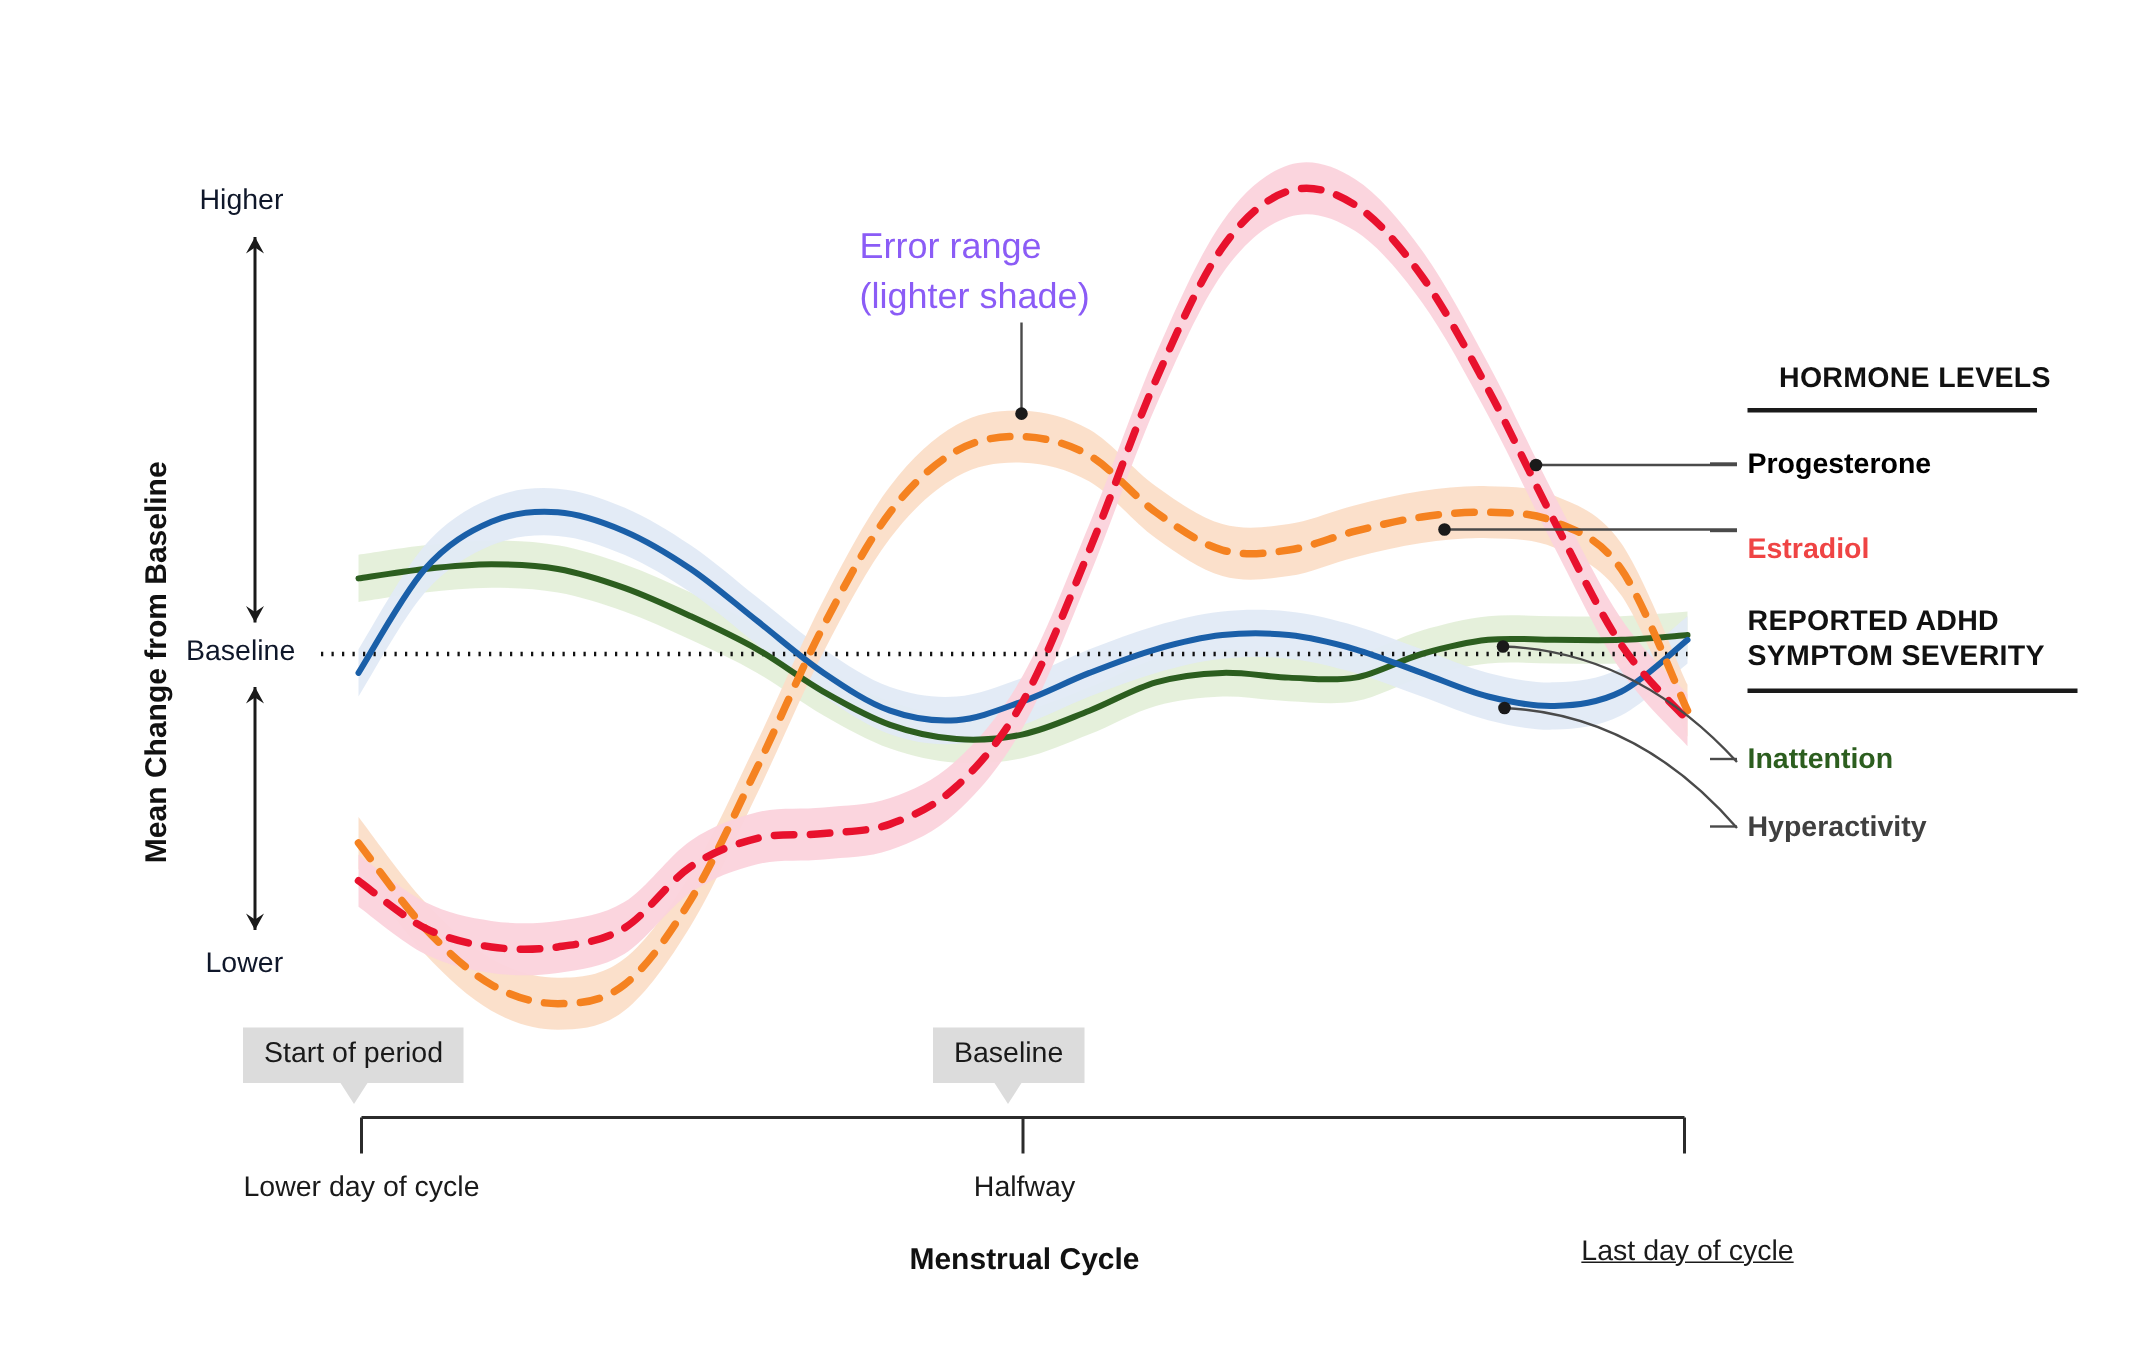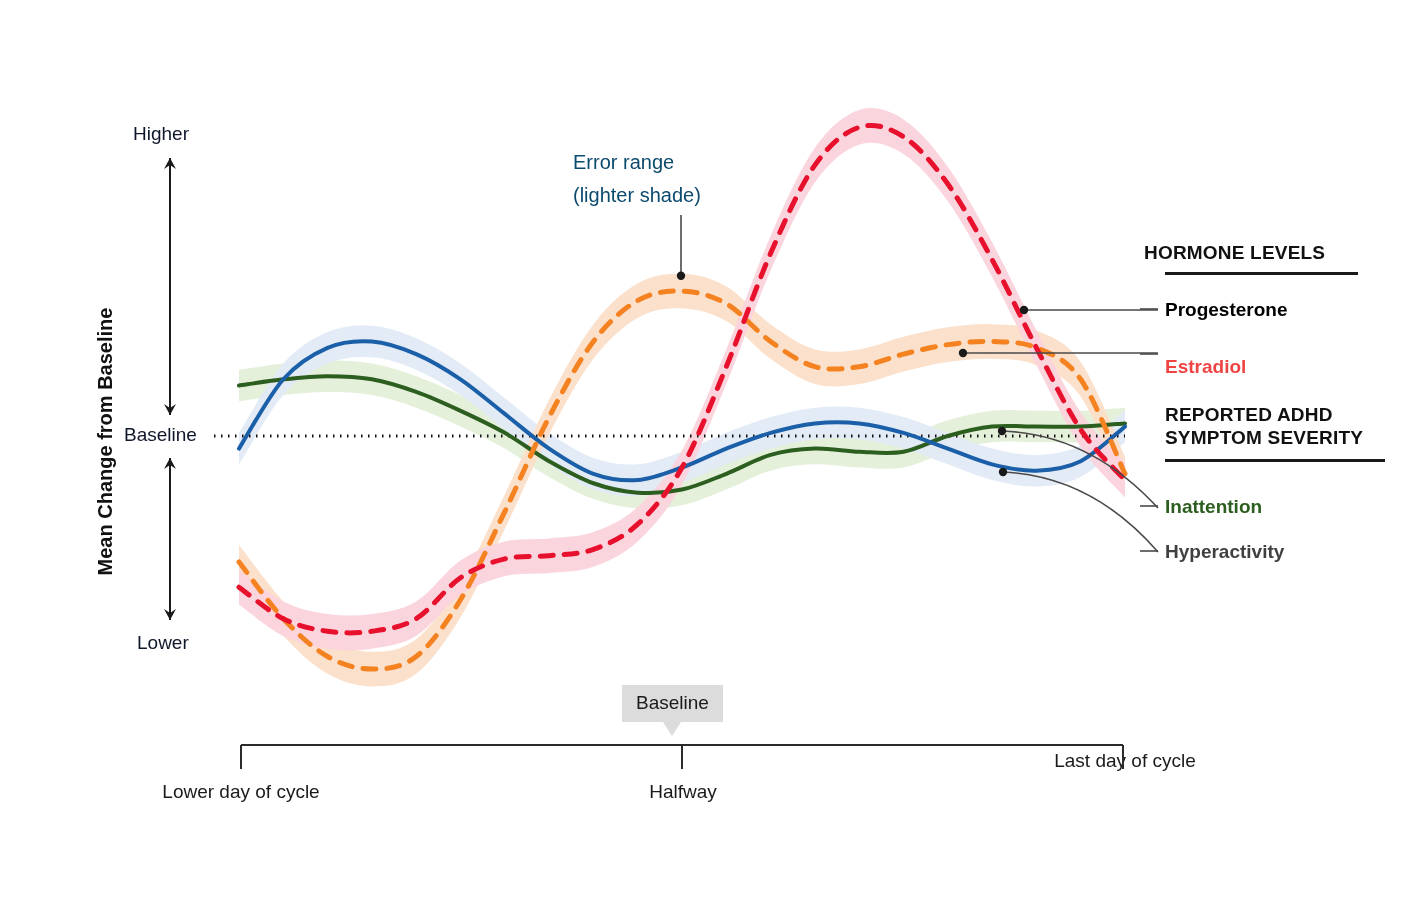--- a/index.html
+++ b/index.html
@@ -33,21 +33,21 @@
   .pill{
     position:absolute;background:#dcdcdc;color:#1a1a1a;
     font-size:19px;padding:7px 14px 8px 14px;white-space:nowrap;
   }
   .pill .nub{
     position:absolute;left:50%;margin-left:-9px;bottom:-14px;
     width:0;height:0;border-left:9px solid transparent;border-right:9px solid transparent;
     border-top:14px solid #dcdcdc;
   }
 
-  .ann-text{position:absolute;font-size:20px;color:#0c4a6e;line-height:1.42;white-space:nowrap;}
+  .ann-text{position:absolute;font-size:24px;color:#8b5cf6;line-height:1.42;white-space:nowrap;}
 
   .legend-head{
     position:absolute;font-size:19px;font-weight:bold;color:#111;
     letter-spacing:0.2px;white-space:nowrap;line-height:1.22;
   }
   .legend-rule{position:absolute;height:3px;background:#1a1a1a;}
   .legend-item{position:absolute;font-size:19px;font-weight:bold;white-space:nowrap;}
 
   #svgroot{position:absolute;left:0;top:0;}
 </style>
@@ -58,31 +58,36 @@
 
 
   <div id="ylabel-rot">Mean Change from Baseline</div>
   <div class="axis-word" id="label-higher">Higher</div>
   <div class="axis-word" id="label-baseline">Baseline</div>
   <div class="axis-word" id="label-lower">Lower</div>
 
   <div class="ann-text" id="ann-l1" style="left:573px;top:148px;">Error range</div>
   <div class="ann-text" id="ann-l2" style="left:573px;top:181px;">(lighter shade)</div>
 
+  <div class="pill" style="left:162px;top:685px;">
+    <span>Start of period</span>
+    <span class="nub"></span>
+  </div>
   <div class="pill" style="left:622px;top:685px;">
     <span>Baseline</span>
     <span class="nub"></span>
   </div>
 
   <div class="tick-label" style="left:141px;top:781px;width:200px;">Lower day of cycle</div>
   <div class="tick-label" style="left:583px;top:781px;width:200px;">Halfway</div>
-  <div class="tick-label" style="left:1025px;top:750px;width:200px;">Last day of cycle</div>
+  <div class="tick-label" style="left:1025px;top:824px;width:200px;text-decoration:underline;">Last day of cycle</div>
 
+  <div id="xlabel-main">Menstrual Cycle</div>
 
-  <div class="legend-head" style="left:1144px;top:241px;">HORMONE LEVELS</div>
+  <div class="legend-head" style="left:1186px;top:241px;">HORMONE LEVELS</div>
   <div class="legend-rule" style="left:1165px;top:272px;width:193px;"></div>
 
   <div class="legend-item" style="left:1165px;top:299px;color:#000000;">Progesterone</div>
   <div class="legend-item" style="left:1165px;top:356px;color:#ef4444;">Estradiol</div>
 
   <div class="legend-head" style="left:1165px;top:403px;">REPORTED ADHD</div>
   <div class="legend-head" style="left:1165px;top:426px;">SYMPTOM SEVERITY</div>
   <div class="legend-rule" style="left:1165px;top:459px;width:220px;"></div>
 
   <div class="legend-item" style="left:1165px;top:496px;color:#2C5E1F;">Inattention</div>

